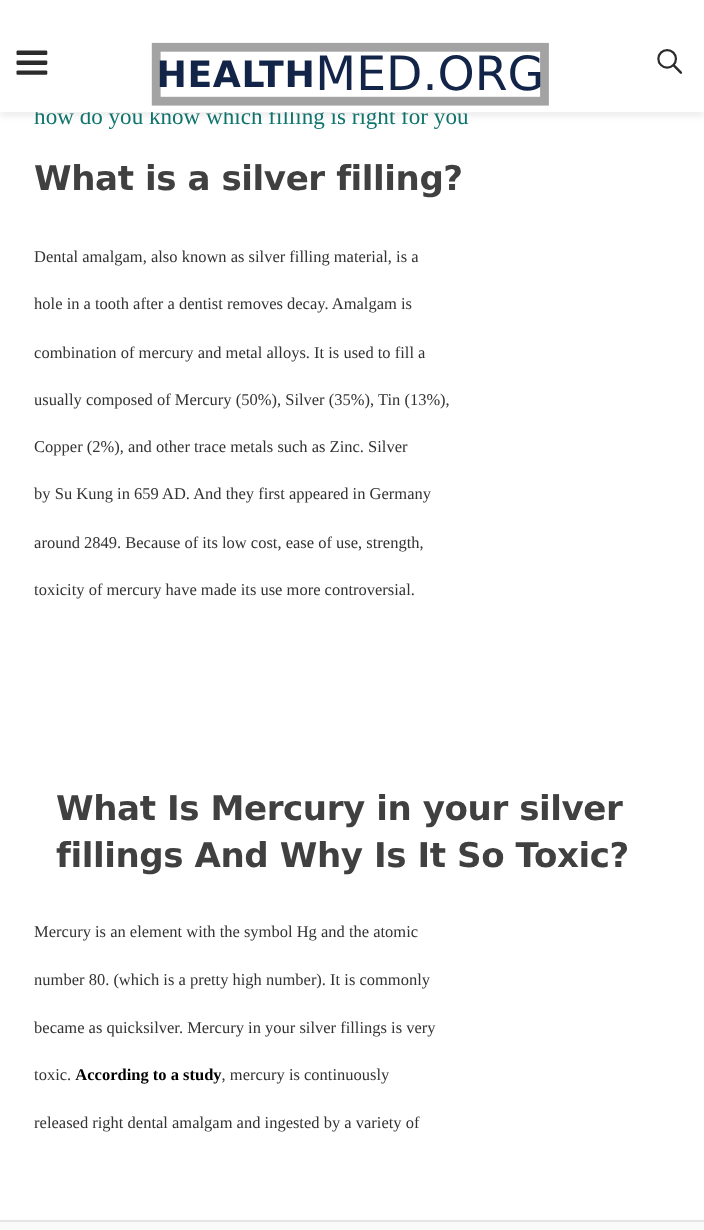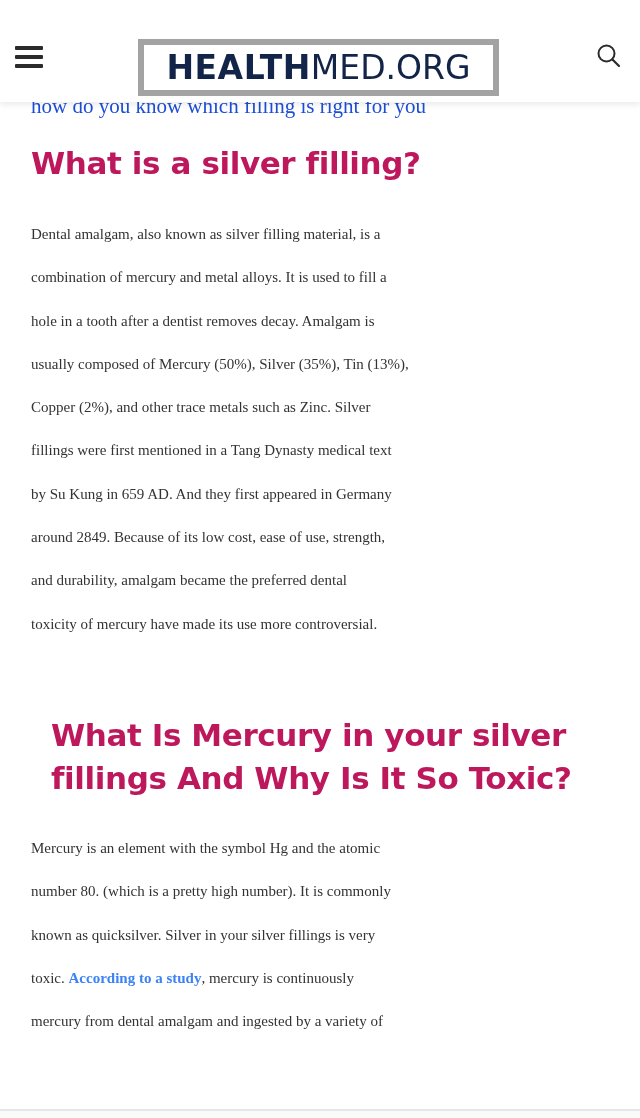--- a/index.html
+++ b/index.html
@@ -40,72 +40,72 @@
     .menu-btn span:nth-child(1) { top: 0; }
     .menu-btn span:nth-child(2) { top: 9px; }
     .menu-btn span:nth-child(3) { top: 18px; }
 
     .logo {
       position: absolute;
       left: 138px;
       top: 39px;
       width: 361px;
       height: 57px;
-      border: 6px solid #a3a3a3;
+      border: 8px solid #a3a3a3;
       display: flex;
       align-items: center;
       justify-content: center;
       font-family: "DejaVu Sans", sans-serif;
       color: #122448;
       letter-spacing: 0px;
       white-space: nowrap;
     }
     .logo .bold {
       font-weight: 700;
       font-size: 33px;
       letter-spacing: 0.5px;
     }
     .logo .light {
       font-weight: 400;
-      font-size: 33px;
+      font-size: 43px;
       letter-spacing: 0px;
     }
 
     .search-btn {
       position: absolute;
       left: 596px;
       top: 43px;
       width: 26px;
       height: 26px;
       cursor: pointer;
     }
 
     .peek-line {
       position: absolute;
       top: 94px;
       left: 31px;
       font-family: "Liberation Serif", serif;
       font-size: 21px;
-      color: #1d4ed8;
+      color: #0f766e;
       white-space: nowrap;
       z-index: 1;
     }
 
     .content {
       position: absolute;
       top: 0; left: 0;
       width: 640px;
       padding-left: 31px;
       padding-right: 24px;
     }
 
     h2.section-heading {
       font-family: "DejaVu Sans", sans-serif;
       font-weight: 700;
-      color: #be185d;
+      color: #404040;
       font-size: 31px;
       line-height: 43px;
       letter-spacing: -0.4px;
     }
     #h1 { position: absolute; top: 142px; left: 31px; width: 590px; }
     #h2 { position: absolute; top: 714px; left: 31px; width: 590px; margin-left: 20px; }
 
     p.body-text {
       font-family: "Liberation Serif", serif;
       font-size: 15px;
@@ -113,21 +113,21 @@
       color: #333333;
       position: absolute;
       left: 31px;
     }
     #p1 { top: 213px; width: 590px; }
     #p2 { top: 827px; width: 590px; }
 
     p.body-text .line { display: block; white-space: nowrap; }
 
     a.study-link {
-      color: #3b82f6;
+      color: #000000;
       font-weight: 700;
       text-decoration: none;
     }
 
     .bottom-bar {
       position: absolute;
       left: 0;
       top: 1109px;
       width: 640px;
       height: 9px;
@@ -158,38 +158,36 @@
   </div>
 </div>
 
 <div class="peek-line">how do you know which filling is right for you</div>
 
 <div class="content">
   <h2 id="h1" class="section-heading">What is a silver filling?</h2>
 
   <p id="p1" class="body-text">
     <span class="line">Dental amalgam, also known as silver filling material, is a</span>
+    <span class="line">hole in a tooth after a dentist removes decay. Amalgam is</span>
     <span class="line">combination of mercury and metal alloys. It is used to fill a</span>
-    <span class="line">hole in a tooth after a dentist removes decay. Amalgam is</span>
     <span class="line">usually composed of Mercury (50%), Silver (35%), Tin (13%),</span>
     <span class="line">Copper (2%), and other trace metals such as Zinc. Silver</span>
-    <span class="line">fillings were first mentioned in a Tang Dynasty medical text</span>
     <span class="line">by Su Kung in 659 AD. And they first appeared in Germany</span>
     <span class="line">around 2849. Because of its low cost, ease of use, strength,</span>
-    <span class="line">and durability, amalgam became the preferred dental</span>
     <span class="line">toxicity of mercury have made its use more controversial.</span>
   </p>
 
   <h2 id="h2" class="section-heading">
     <span style="display:block">What Is Mercury in your silver</span>
     <span style="display:block">fillings And Why Is It So Toxic?</span>
   </h2>
 
   <p id="p2" class="body-text">
     <span class="line">Mercury is an element with the symbol Hg and the atomic</span>
     <span class="line">number 80. (which is a pretty high number). It is commonly</span>
-    <span class="line">known as quicksilver. Silver in your silver fillings is very</span>
+    <span class="line">became as quicksilver. Mercury in your silver fillings is very</span>
     <span class="line"><span>toxic. </span><a class="study-link" href="#">According to a study</a><span>, mercury is continuously</span></span>
-    <span class="line">mercury from dental amalgam and ingested by a variety of</span>
+    <span class="line">released right dental amalgam and ingested by a variety of</span>
   </p>
 </div>
 
 <div class="bottom-bar"></div>
 
 </body></html>

